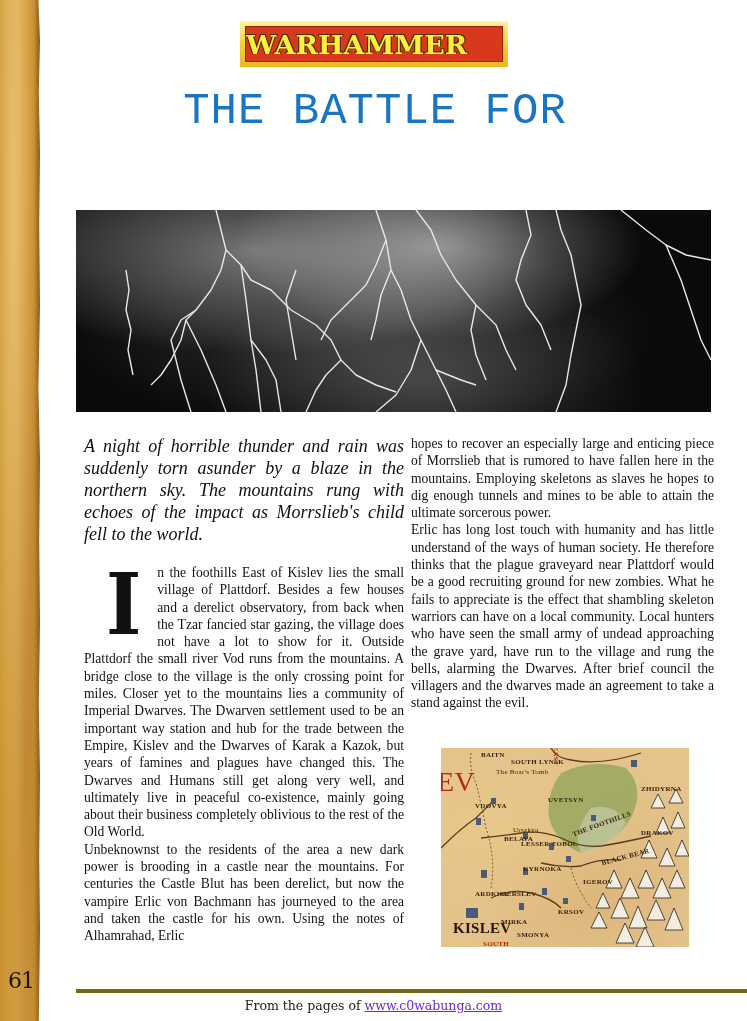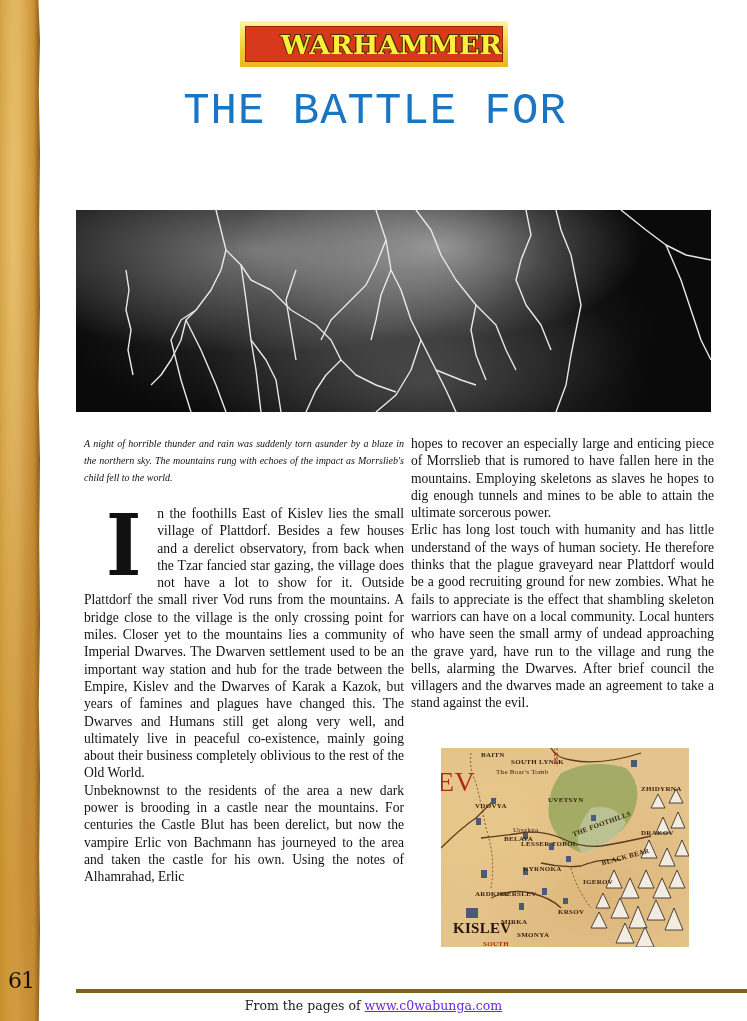--- a/index.html
+++ b/index.html
@@ -21,21 +21,21 @@
       position: absolute; left: 8px; top: 968px; font-size: 22px; color: #1a1208;
       font-family: "DejaVu Serif", serif; letter-spacing: -1px;
     }
     .logo {
       position: absolute; left: 240px; top: 21px; width: 268px; height: 46px;
       background: linear-gradient(180deg, #fff6a0 0%, #f3d23a 50%, #e8b820 100%);
       box-sizing: border-box; padding: 5px;
     }
     .logo-inner {
       width: 100%; height: 100%; background: #d8381b; box-sizing: border-box;
-      border: 1px solid #a31f0c; display: flex; align-items: center; justify-content: flex-end;
+      border: 1px solid #a31f0c; display: flex; align-items: center; justify-content: flex-start;
     }
     .logo-text {
       font-family: "DejaVu Serif", serif; font-weight: bold; font-size: 27px;
       color: #ffee3a; letter-spacing: 0px;
       text-shadow: -1px -1px 0 #4a3000, 1px -1px 0 #4a3000, -1px 1px 0 #4a3000, 1px 1px 0 #4a3000;
       transform: scaleY(0.95);
     }
     .title {
       position: absolute; left: 80px; top: 83px; width: 590px; text-align: center;
       color: #1a76c2; font-family: Liberation Mono, monospace; font-size: 44px;
@@ -49,21 +49,21 @@
         radial-gradient(ellipse at 55% 85%, rgba(150,150,150,0.35), transparent 45%),
         radial-gradient(ellipse at 45% 60%, rgba(90,90,90,0.5), transparent 60%),
         #0a0a0a;
     }
     .hero svg { position: absolute; left: 0; top: 0; }
     .col {
       position: absolute; font-size: 13.6px; line-height: 17.3px; text-align: justify;
     }
     .col-left { left: 84px; top: 435px; width: 320px; }
     .col-right { left: 411px; top: 435px; width: 303px; }
-    .quote { font-style: italic; font-size: 10px; line-height: 17px; margin: 0; }
+    .quote { font-style: italic; font-size: 18px; line-height: 22px; margin: 0; }
     .attribution { font-style: italic; font-size: 13px; margin: 17px 0 0 0; }
     .p { margin: 0; }
     .first-para { margin-top: 19px; }
     .dropcap {
       float: left; font-family: "DejaVu Serif", serif; font-weight: bold;
       font-size: 84px; line-height: 64px; height: 68px; margin: 9px 14px 0 20px;
       transform: scaleX(0.9);
     }
     .map {
       position: absolute; left: 441px; top: 748px; width: 248px; height: 199px; overflow: hidden;

